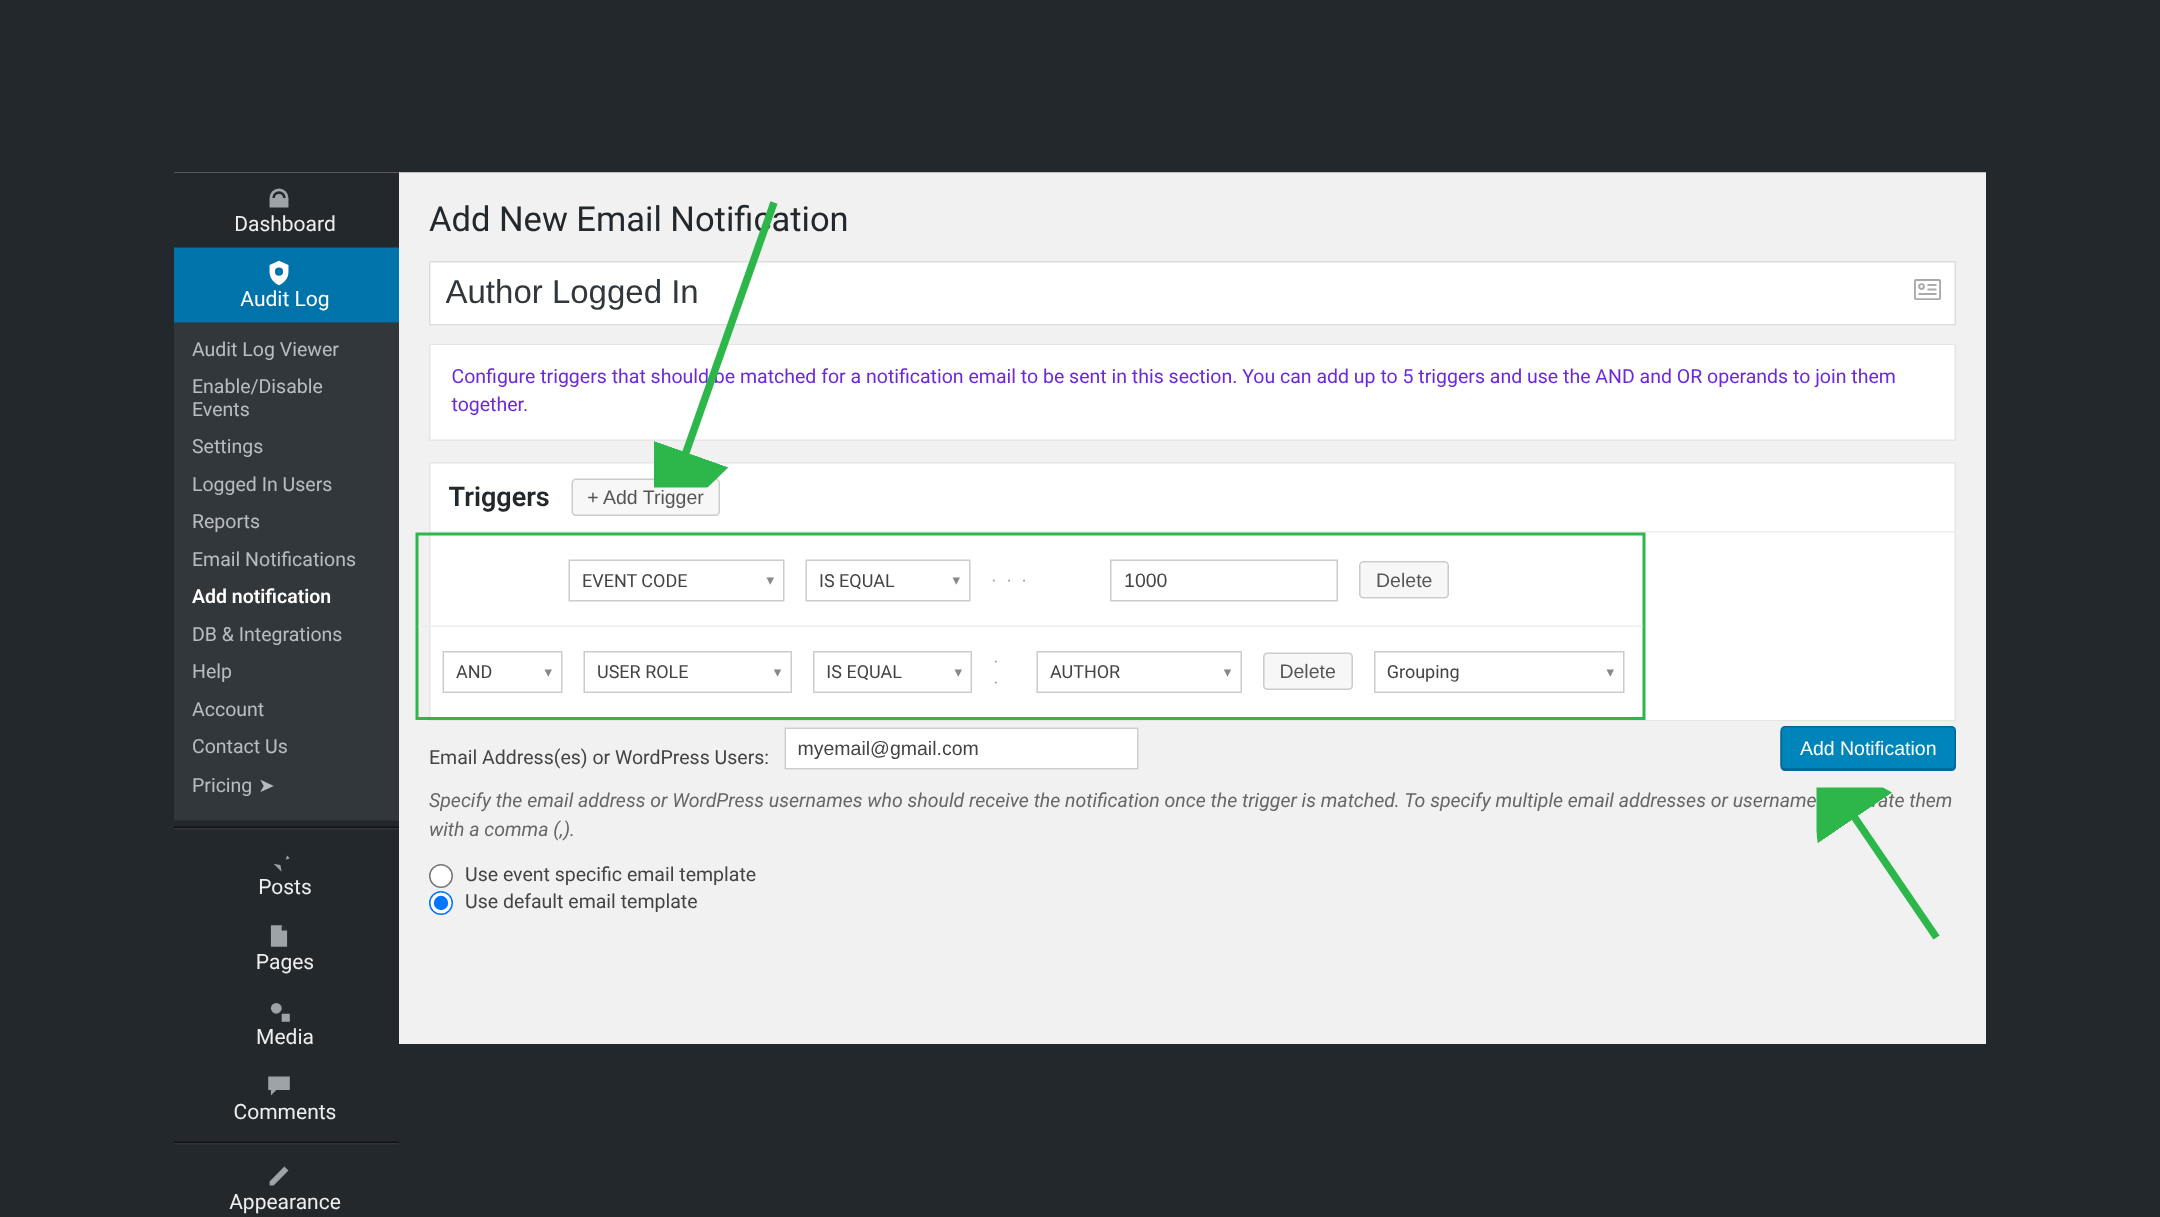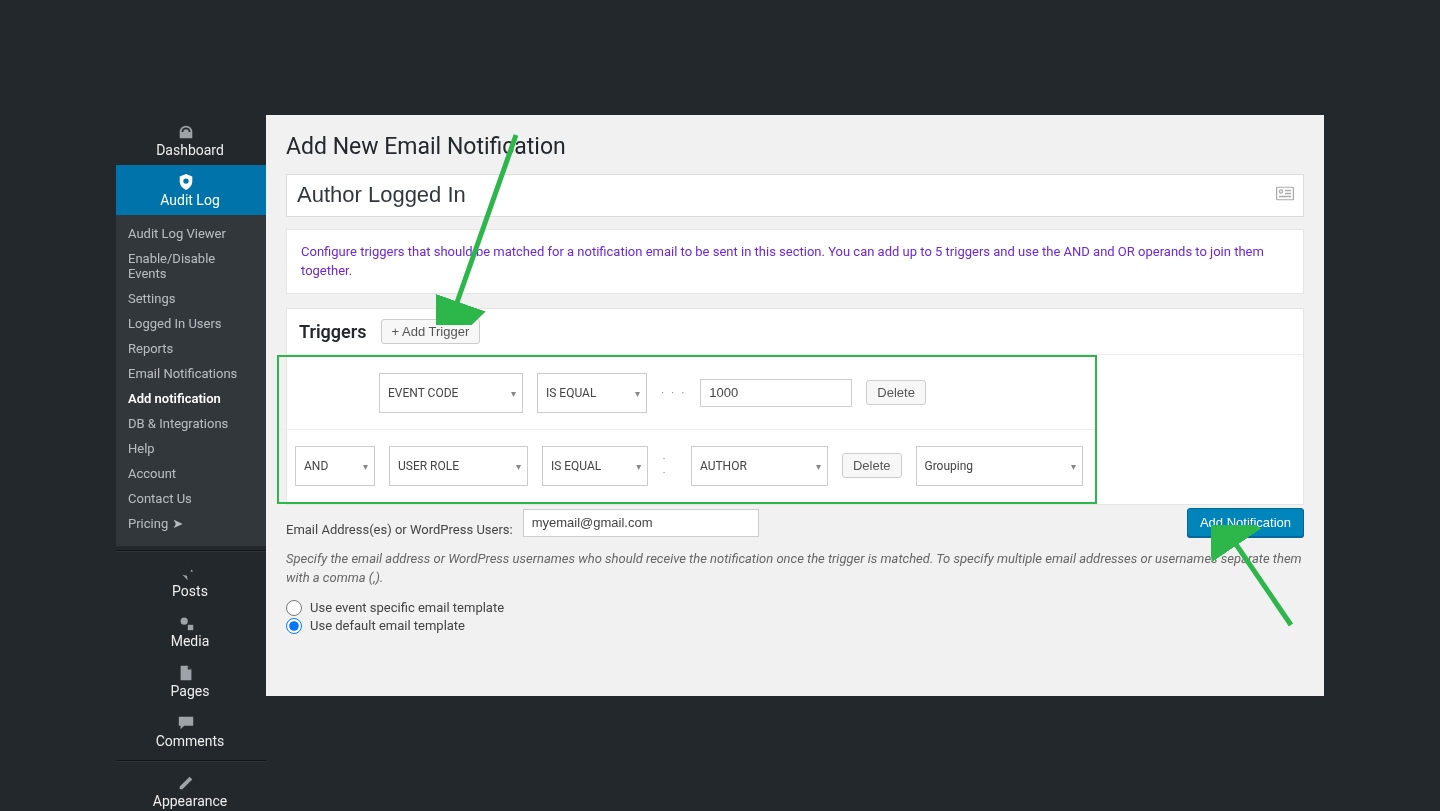--- a/index.html
+++ b/index.html
@@ -162,21 +162,21 @@
     gap: 14px;
     padding: 16px 12px 16px 16px;
     border-bottom: 1px solid #eee;
   }
   .trigger-row:last-child { border-bottom: none; }
   .trigger-row.first { padding-left: 100px; }
   .select {
     position: relative;
     border: 1px solid #ccc;
     background: #fff;
-    height: 40px;
+    height: 28px;
     display: inline-flex;
     align-items: center;
     padding: 0 24px 0 8px;
     font-size: 12px;
     color: #444;
     cursor: pointer;
     min-width: 80px;
   }
   .select.w-field { width: 144px; }
   .select.w-op { width: 110px; }
@@ -193,21 +193,21 @@
   }
   .dots { color: #999; font-size: 12px; letter-spacing: 2px; }
   .input {
     border: 1px solid #ccc;
     height: 28px;
     padding: 0 8px;
     font-size: 13px;
     background: #fff;
     color: #444;
   }
-  .input.w-val { width: 152px; }
+  .input.w-val { width: 152px; margin-left: 40px; }
   .input.w-email { width: 236px; }
   .row-below {
     display: flex;
     align-items: flex-end;
     gap: 10px;
     padding: 3px 0 6px;
   }
   .row-below .right { margin-left: auto; }
   .helper {
     font-style: italic;
@@ -279,34 +279,34 @@
       <span class="icon">
         <svg width="18" height="18" viewBox="0 0 20 20">
             <path d="M12 2l6 6-3 1-4 4 1 5-3-3-5 5 5-5-3-3 5 1 4-4 1-3z"></path>
           </svg>
       </span>
       <span>Posts</span>
     </div>
     <div class="side-item">
       <span class="icon">
         <svg width="18" height="18" viewBox="0 0 20 20">
+            <path d="M4 2h8l4 4v12H4z"></path>
+            <path d="M12 2v4h4" fill="#23282d"></path>
+          </svg>
+      </span>
+      <span>Pages</span>
+    </div>
+    <div class="side-item">
+      <span class="icon">
+        <svg width="18" height="18" viewBox="0 0 20 20">
             <circle cx="8" cy="8" r="4"></circle>
             <path d="M12 12h6v6h-6z"></path>
           </svg>
       </span>
       <span>Media</span>
-    </div>
-    <div class="side-item">
-      <span class="icon">
-        <svg width="18" height="18" viewBox="0 0 20 20">
-            <path d="M4 2h8l4 4v12H4z"></path>
-            <path d="M12 2v4h4" fill="#23282d"></path>
-          </svg>
-      </span>
-      <span>Pages</span>
     </div>
     <div class="side-item">
       <span class="icon">
         <svg width="18" height="18" viewBox="0 0 20 20">
             <path d="M2 3h16v10H8l-4 4v-4H2z"></path>
           </svg>
       </span>
       <span>Comments</span>
     </div>
     <div class="sep"></div>

